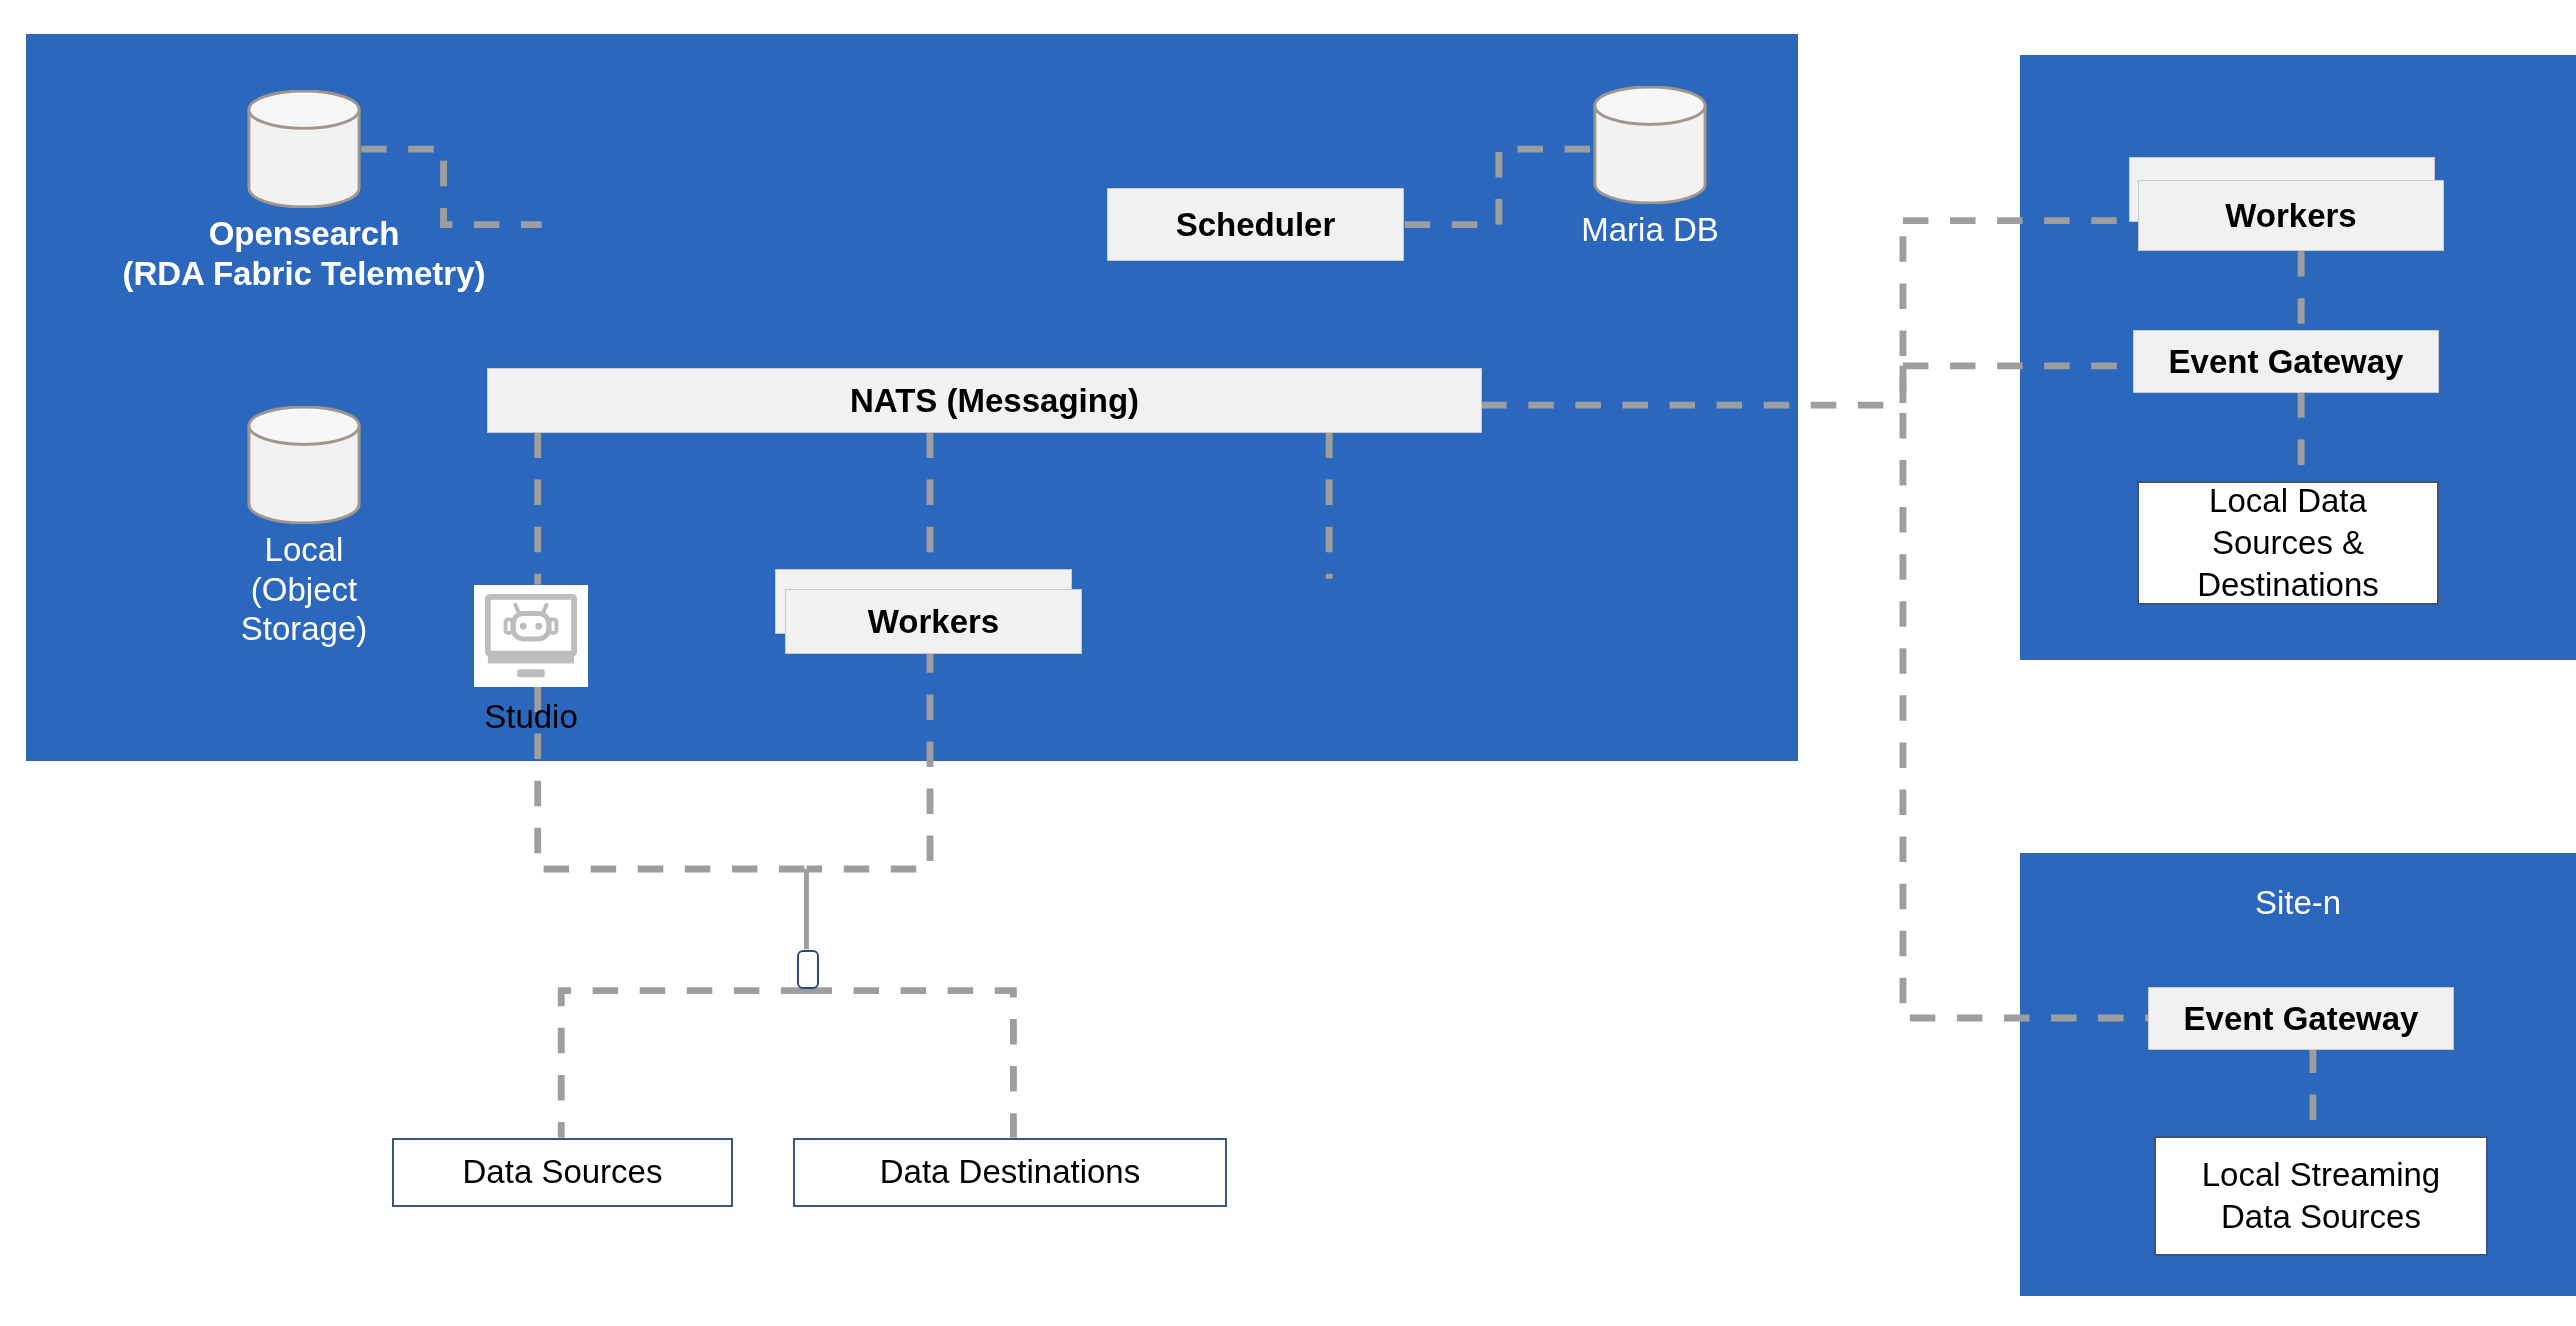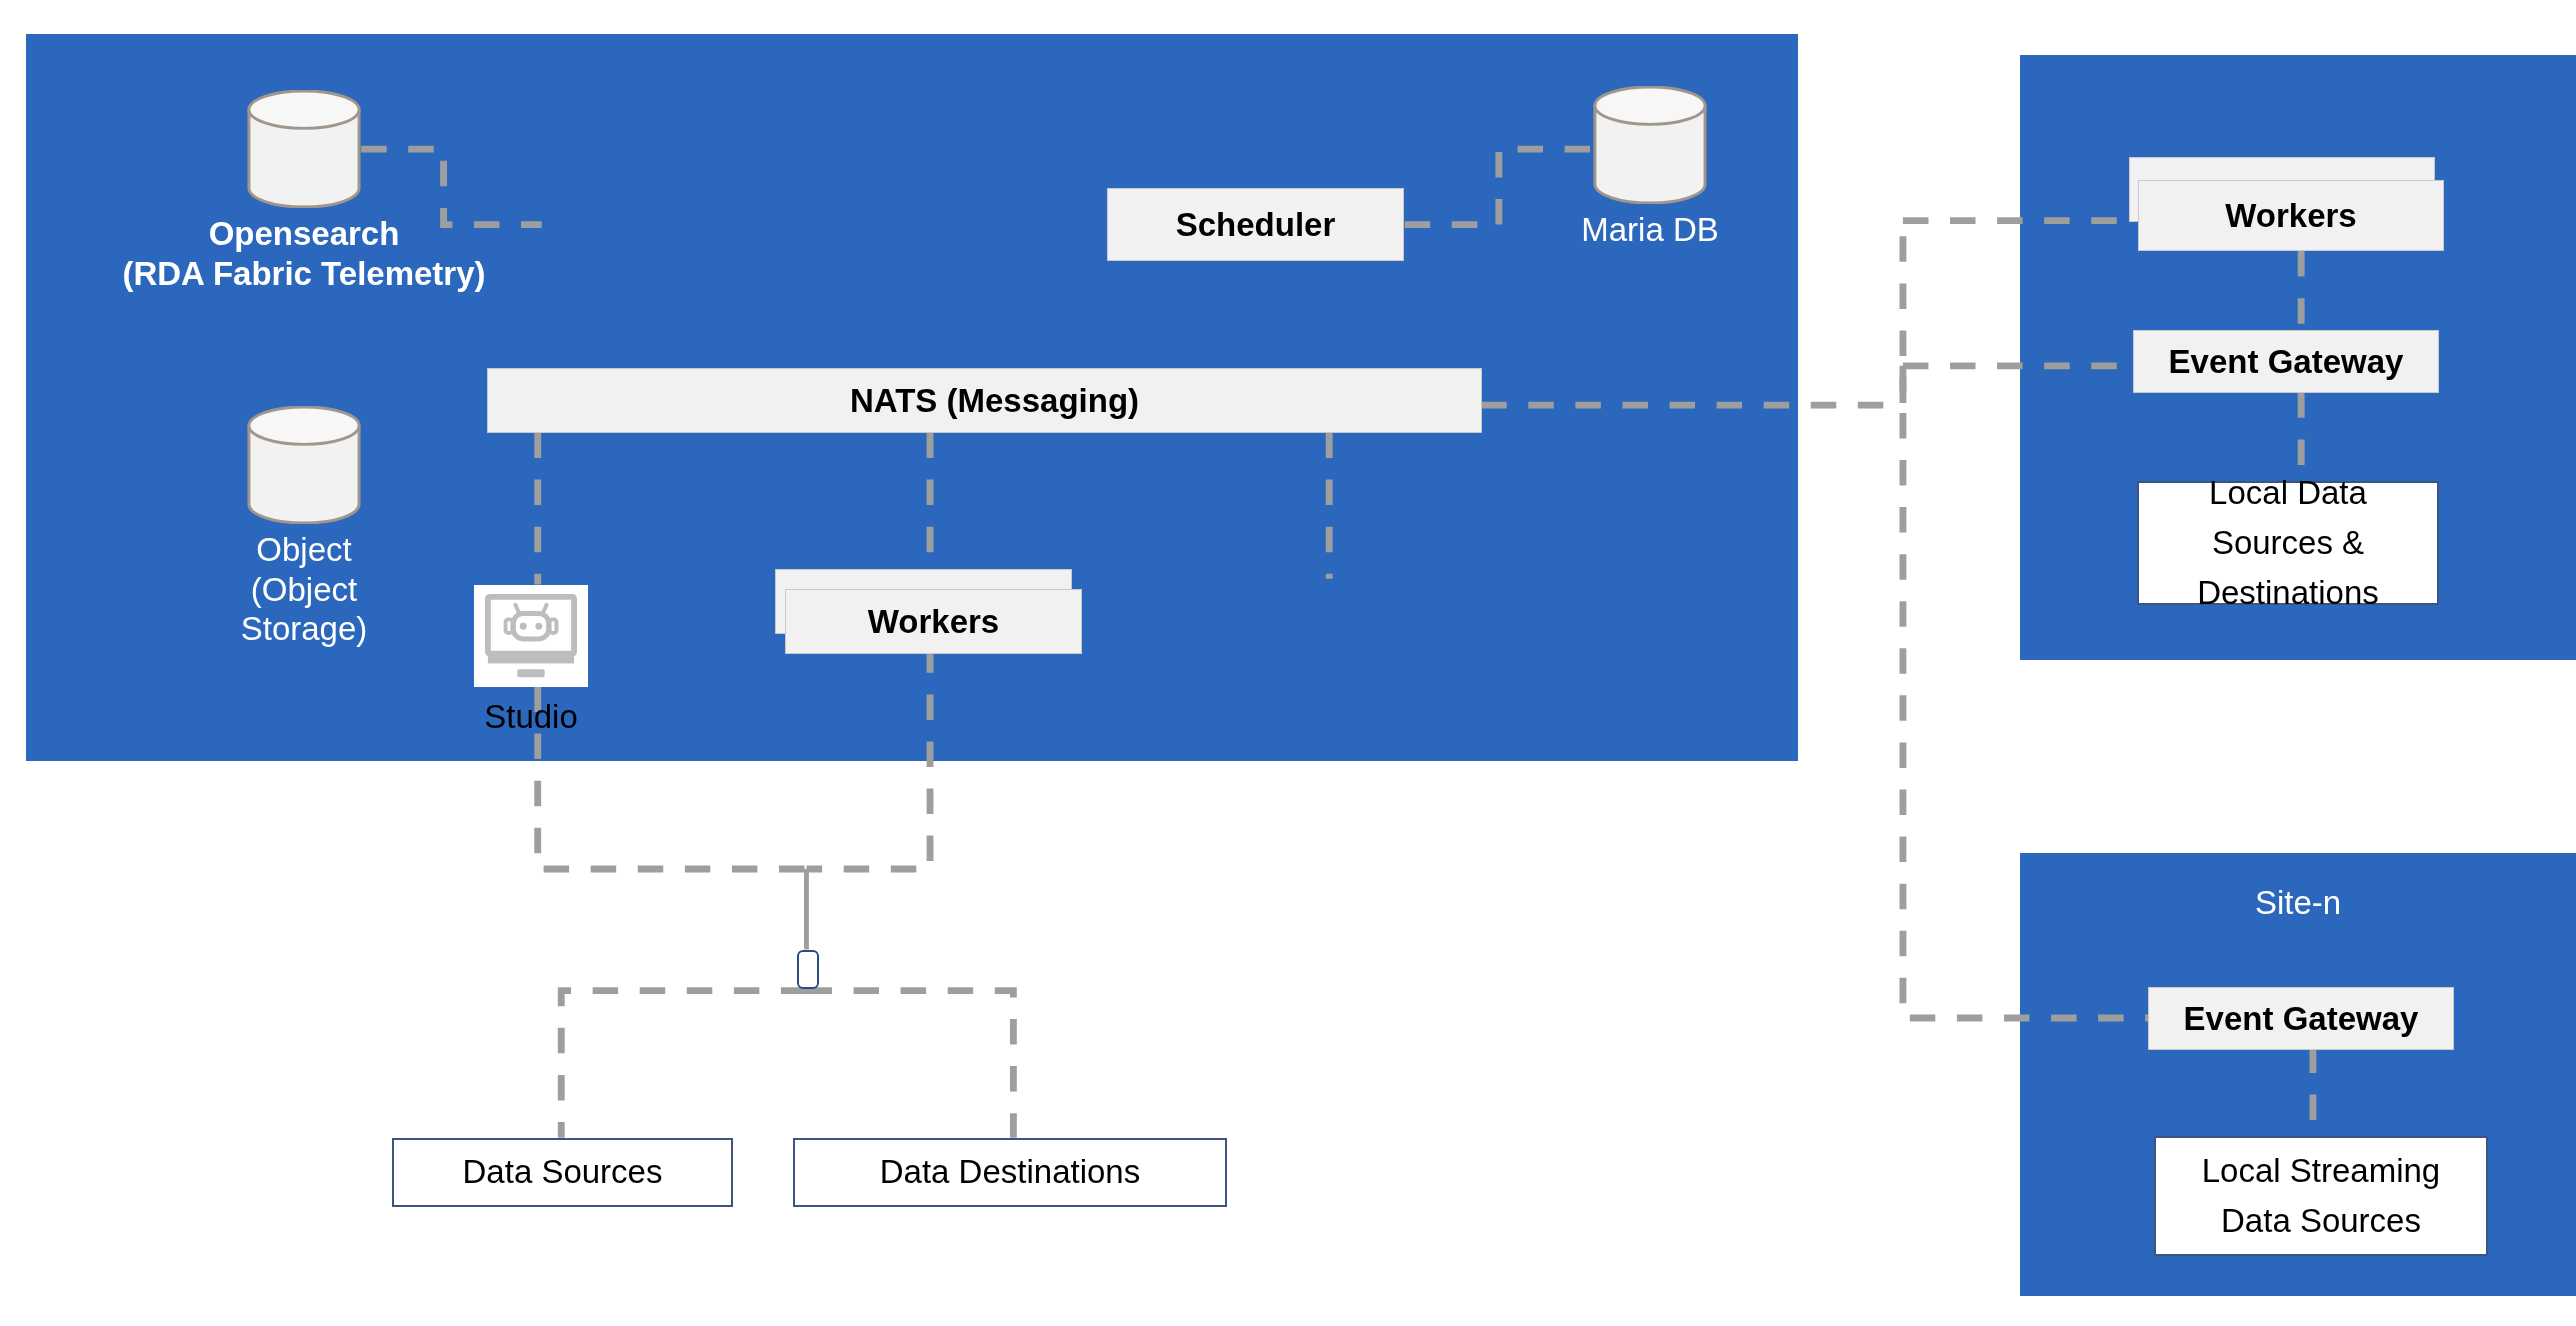--- a/index.html
+++ b/index.html
@@ -54,21 +54,20 @@
     border: 2px solid #3B5480;
     box-sizing: border-box;
     display: flex;
     align-items: center;
     justify-content: center;
     color: #000000;
     font-size: 33px;
     line-height: 1.28;
     font-family: "Liberation Sans", sans-serif;
     text-align: center;
-    gap: 8px;
   }
   .wbox.plain { font-weight: normal; }
   
   .cyl {
     position: absolute;
   }
   .cyl svg { display: block; }
   .cyl-label {
     position: absolute;
     left: 50%;
@@ -190,21 +189,21 @@
   </div>
   <div class="cyl-label" style="left:1650px; top:210px;">Maria DB</div>
 
   <div class="cyl" style="left:245px; top:406px; width:118px; height:118px;">
     <svg width="118" height="118" viewBox="0 0 120 120" xmlns="http://www.w3.org/2000/svg">
       <path d="M4 20 L4 100 A56 19 0 0 0 116 100 L116 20 Z" fill="#F2F2F2" stroke="#A0968C" stroke-width="3"></path>
       <ellipse cx="60" cy="20" rx="56" ry="19" fill="#F7F7F7" stroke="#A0968C" stroke-width="3"></ellipse>
     </svg>
   </div>
   <div class="cyl-label" style="left:304px; top:530px;">
-    <div>Object</div>
+    <div>Local</div>
     <div>(Object</div>
     <div>Storage)</div>
   </div>
 
 
   <div class="gbox" style="left:1107px; top:188px; width:297px; height:73px;">Scheduler</div>
 
   <div class="gbox" style="left:487px; top:368px; width:995px; height:65px;padding-left:20px;">NATS (Messaging)</div>
 
   <div class="gbox" style="left:775px; top:569px; width:297px; height:65px;"></div>

